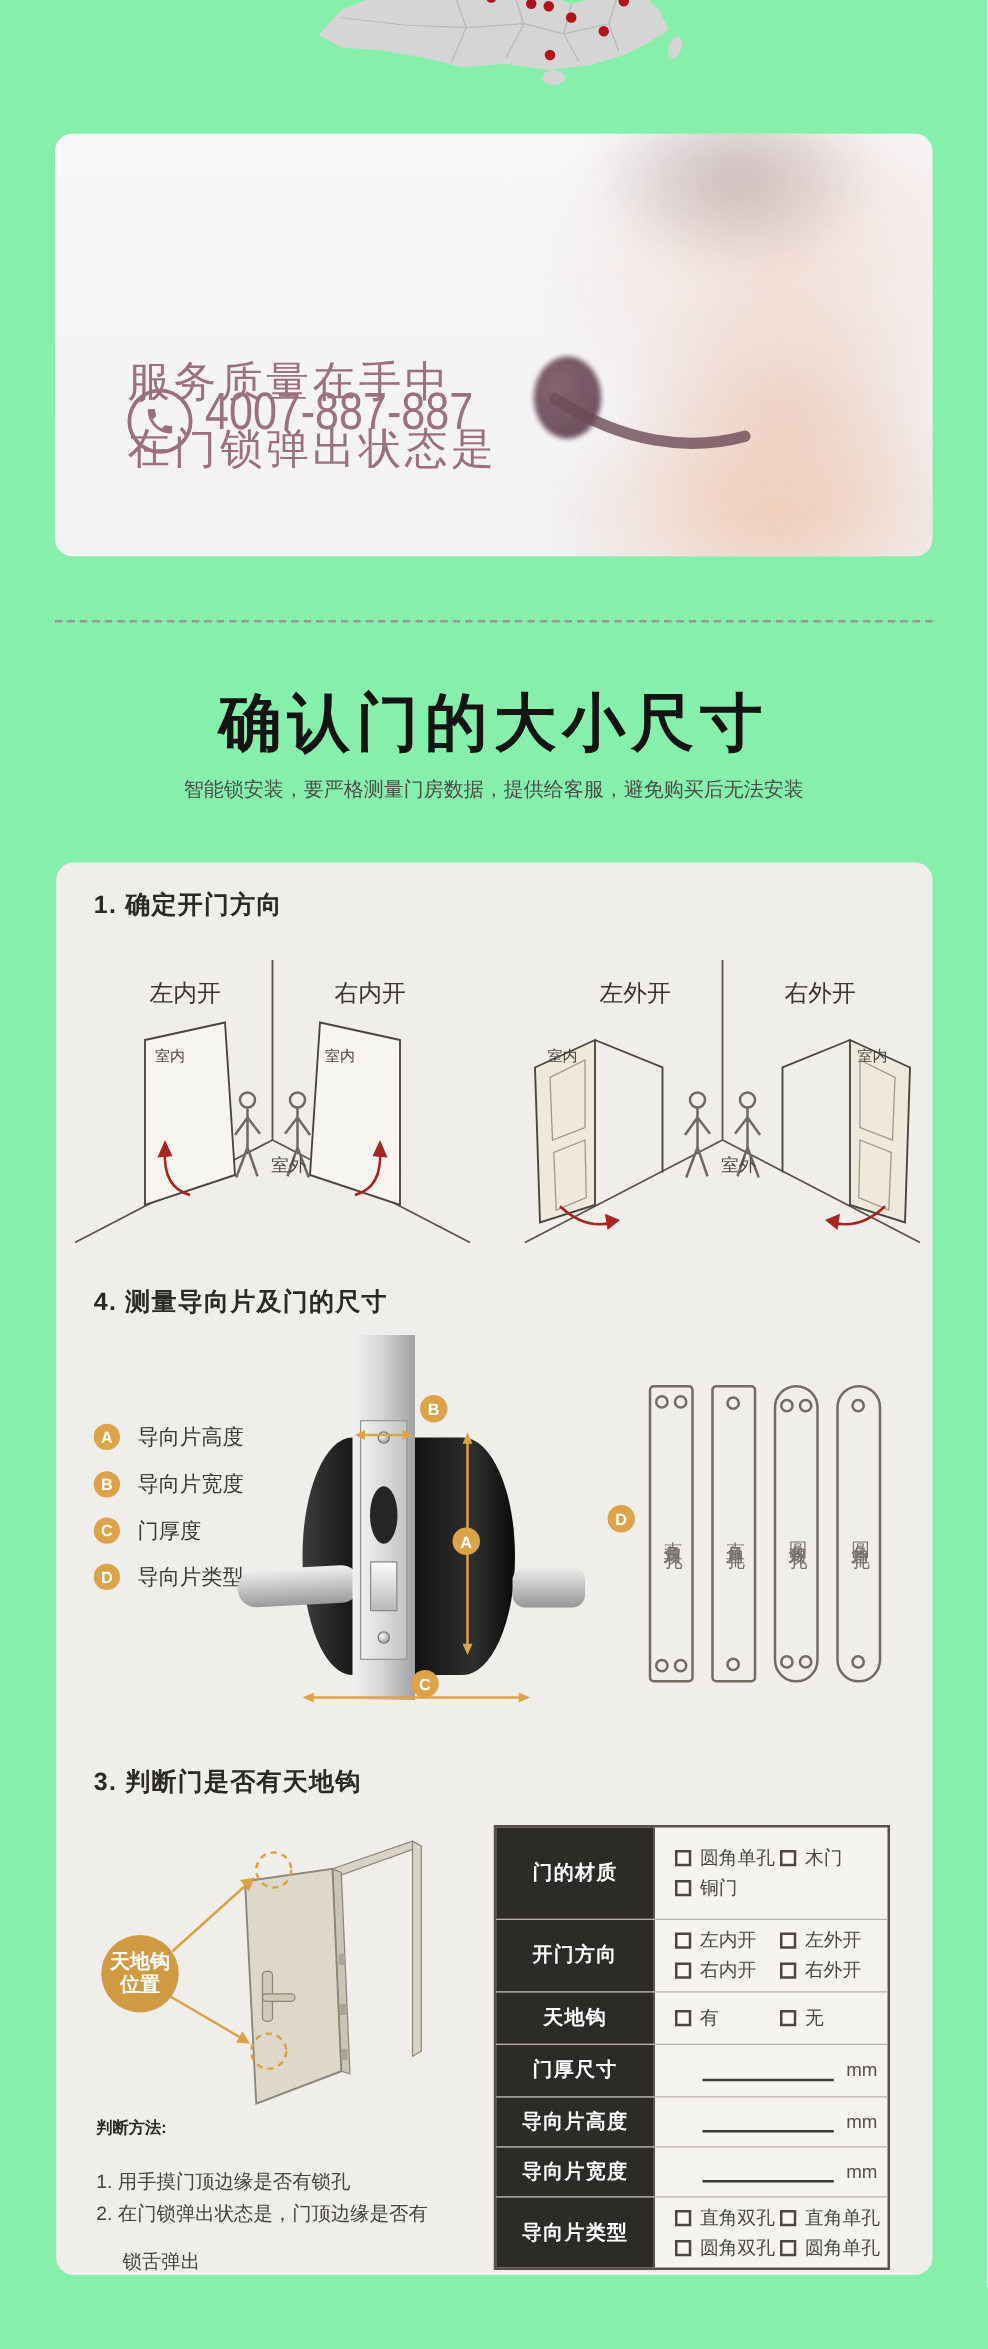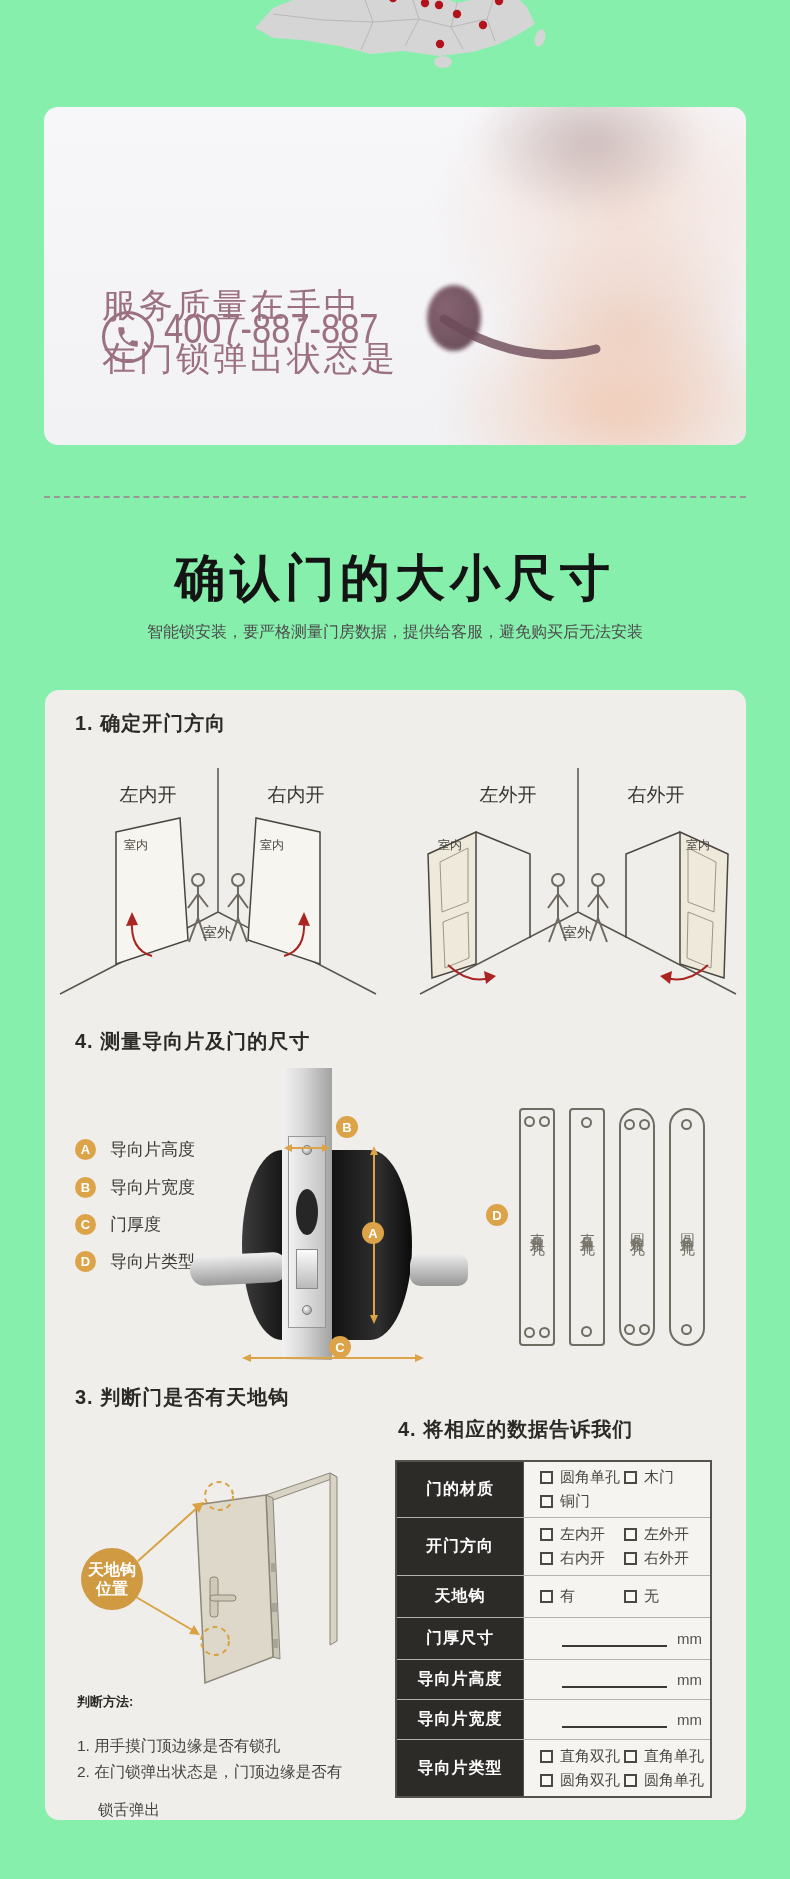--- a/index.html
+++ b/index.html
@@ -43,21 +43,21 @@
   .sec-head{position:absolute;font-size:20px;font-weight:bold;color:#2c2a26;letter-spacing:1px;white-space:nowrap;}
 
   
   .pair{position:absolute;width:320px;height:245px;}
   .pair svg{position:absolute;left:0;top:0;}
   .pair-label{position:absolute;top:20px;width:120px;text-align:center;font-size:19px;color:#39362f;}
   .pl-l{left:30px;} .pl-r{left:178px;}
   .indoor{position:absolute;top:75px;font-size:12px;color:#4a463f;}
   .pairA .in-l{left:66px;} .pairA .in-r{left:202px;}
   .pairB .in-l{left:20px;} .pairB .in-r{left:268px;}
-  .outdoor{position:absolute;left:130px;top:162px;width:58px;text-align:center;font-size:14px;color:#4a463f;}
+  .outdoor{position:absolute;left:144px;top:162px;width:58px;text-align:center;font-size:14px;color:#4a463f;}
 
   
   .lg-row{position:absolute;left:30px;display:flex;align-items:center;gap:14px;}
   .lg-key,.gmark{width:21px;height:21px;border-radius:50%;background:#dca348;color:#fff;
           font-size:13px;font-weight:bold;display:flex;align-items:center;justify-content:center;}
   .lg-label{font-size:17px;color:#3b3933;}
   .gmark{position:absolute;width:22px;height:22px;z-index:6;}
 
   
   .lock{position:absolute;left:153px;top:368px;width:285px;height:315px;}
@@ -98,21 +98,21 @@
   .method{position:absolute;left:32px;top:1003px;width:310px;}
   .method-title{font-size:13px;font-weight:bold;color:#2c2a26;margin-bottom:22px;}
   .method-line{font-size:15.5px;color:#45433d;line-height:26px;}
   .method-line.indent{padding-left:21px;margin-top:12px;}
 
   
   .dtable{position:absolute;left:350px;top:770px;width:317px;border:2px solid #55524b;
           background:#f5f4f1;box-sizing:border-box;}
   .t-row{display:flex;border-bottom:1px solid #b5b2aa;box-sizing:border-box;}
   .t-row:last-child{border-bottom:none;}
-  .r62{height:56px;} .r58{height:58px;} .r42{height:42px;} .r40{height:40px;} .r56{height:56px;}
+  .r62{height:74px;} .r58{height:58px;} .r42{height:42px;} .r40{height:40px;} .r56{height:56px;}
   .t-head{width:126px;background:#2d2b28;color:#fff;display:flex;align-items:center;justify-content:center;
           font-size:16px;font-weight:bold;letter-spacing:1px;flex:none;}
   .t-body{flex:1;border-left:1px solid #55524b;display:grid;grid-template-columns:1fr 1fr;
           align-content:center;row-gap:5px;padding:6px 2px 6px 16px;box-sizing:border-box;}
   .opt{display:flex;align-items:center;font-size:15px;color:#4a4841;white-space:nowrap;}
   .cbx{width:13px;height:13px;border:2px solid #4a4841;background:#f9f8f5;margin-right:7px;flex:none;box-sizing:border-box;}
   .t-body.blankrow{display:flex;align-items:center;padding-left:38px;}
   .bline{width:105px;border-bottom:2px solid #3b3933;height:14px;margin-right:10px;}
   .unit{font-size:15px;color:#55524b;}
 </style>
@@ -310,21 +310,21 @@
       <span class="hole" style="left:3px;bottom:9px;"></span>
         <span class="hole" style="left:18px;bottom:9px;"></span>
       <span class="plate-label">圆角双孔</span>
     </div>
     <div class="plate rd" style="left:624px;">
       <span class="hole" style="left:10px;top:9px;"></span>
       <span class="hole" style="left:10px;bottom:9px;"></span>
       <span class="plate-label">圆角单孔</span>
     </div>
 
-    <div class="sec-head" style="left:30px;top:694px;">3. 判断门是否有天地钩</div>
+    <div class="sec-head" style="left:30px;top:722px;">3. 判断门是否有天地钩</div>
 
     <svg class="abs" style="left:35px;top:755px;" width="270" height="250" viewBox="0 0 270 250">
       <polygon points="186,50 250,28 257,32 193,55" fill="#d8d3c4" stroke="#8b8678"></polygon>
       <polygon points="250,28 257,32 257,196 250,200" fill="#d8d3c4" stroke="#8b8678"></polygon>
       <polygon points="186,50 193,53 200,214 193,212" fill="#c9c4b4" stroke="#8b8678"></polygon>
       <polygon points="116,60 186,50 193,212 125,238" fill="#ddd8ca" stroke="#8b8678" stroke-width="1.5"></polygon>
       <rect x="191" y="118" width="5" height="9" fill="#a9a496"></rect>
       <rect x="192" y="158" width="5" height="9" fill="#a9a496"></rect>
       <rect x="193" y="194" width="5" height="9" fill="#a9a496"></rect>
       <rect x="130" y="132" width="8" height="40" rx="3" fill="#cfc9b8" stroke="#8b8678"></rect>
@@ -344,21 +344,20 @@
       <span>位置</span>
     </div>
 
     <div class="method">
       <div class="method-title">判断方法:</div>
       <div class="method-line">1. 用手摸门顶边缘是否有锁孔</div>
       <div class="method-line">2. 在门锁弹出状态是，门顶边缘是否有</div>
       <div class="method-line indent">锁舌弹出</div>
     </div>
 
-    <div class="sec-head" style="left:353px;top:726px;">4. 将相应的数据告诉我们</div>
 
     <div class="dtable">
       <div class="t-row r62">
         <div class="t-head">门的材质</div>
         <div class="t-body">
           <span class="opt">
               <span class="cbx"></span>
               <span>圆角单孔</span>
             </span>
           <span class="opt">

